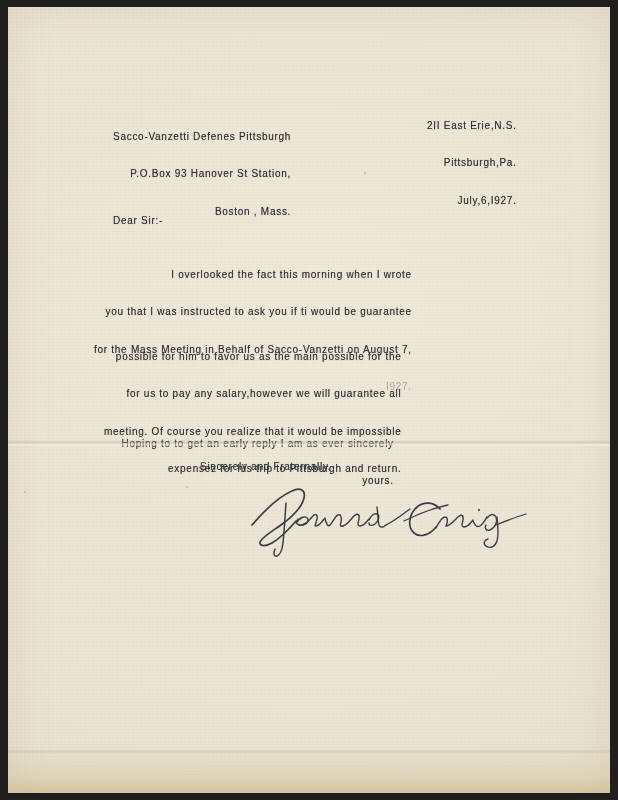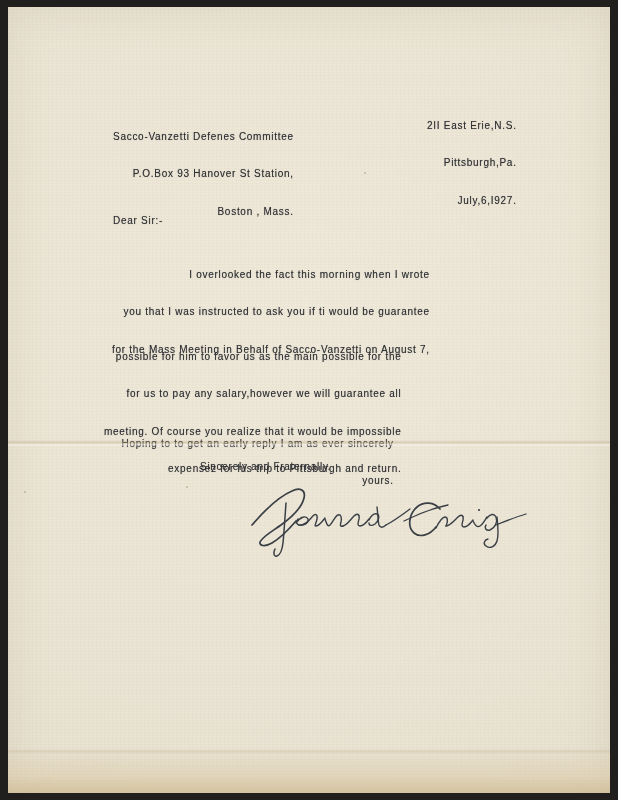--- a/index.html
+++ b/index.html
@@ -101,21 +101,21 @@
     top: 99px;
   }
   
   #sender-block {
     left: 419px;
     top: 88px;
   }
 
   #salutation { left: 105px; top: 208px; }
 
-  #para-1 { left: 104px; top: 237px; }
+  #para-1 { left: 86px; top: 237px; }
   #para-2 { left: 96px; top: 319px; }
   #para-3 { left: 96px; top: 406px; }
 
   #closing { left: 192px; top: 454px; }
   .very-faint  { color: #a9a89f; text-shadow: none; }
 
   
   #signature {
     position: absolute;
     left: 236px;
@@ -136,37 +136,38 @@
 </head>
 <body>
 
 <div id="scan-frame">
 
   <div id="paper">
 
     <div id="paper-grain"></div>
 
     <div class="typed" id="recipient-block">
-      <div>Sacco-Vanzetti Defenes Committee</div>
+      <div>Sacco-Vanzetti Defenes Pittsburgh</div>
       <div>P.O.Box 93 Hanover St Station,</div>
       <div>Boston , Mass.</div>
     </div>
 
     <div class="typed" id="sender-block">
       <div>2II East Erie,N.S.</div>
       <div>Pittsburgh,Pa.</div>
       <div>July,6,I927.</div>
     </div>
 
     <div class="typed" id="salutation">Dear Sir:-</div>
 
     <div class="typed" id="para-1">
       <div>          I overlooked the fact this morning when I wrote</div>
       <div>you that I was instructed to ask you if ti would be guarantee</div>
       <div>for the Mass Meeting in Behalf of Sacco-Vanzetti on August 7,</div>
+      <div class="very-faint">I927.</div>
     </div>
 
     <div class="typed" id="para-2">
       <div>possible for him to favor us as the main possible for the</div>
       <div>for us to pay any salary,however we will guarantee all</div>
       <div>meeting. Of course you realize that it would be impossible</div>
       <div>expensez for his trip to Pittsburgh and return.</div>
     </div>
 
     <div class="typed" id="para-3">

